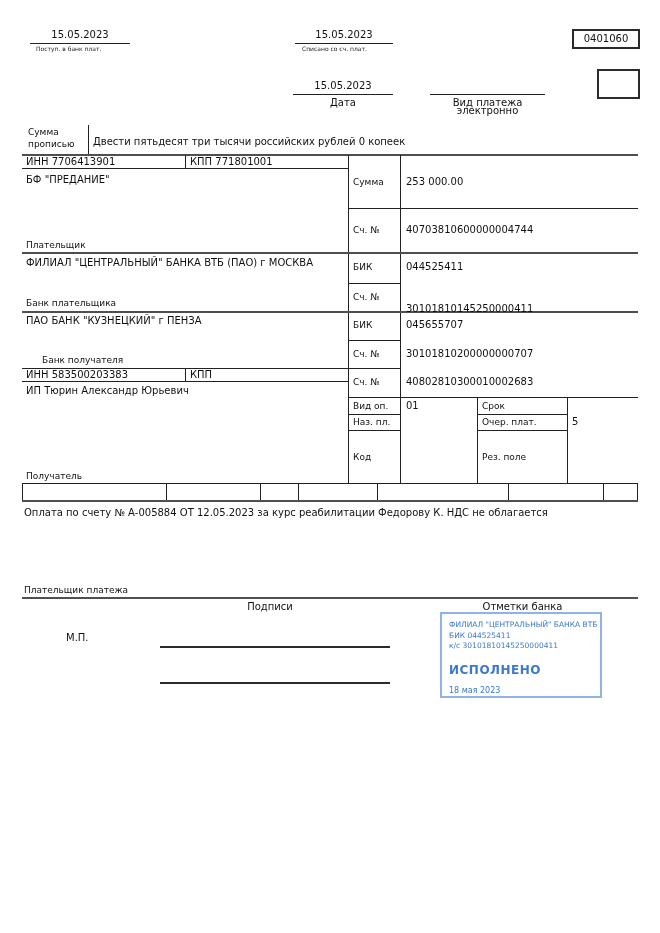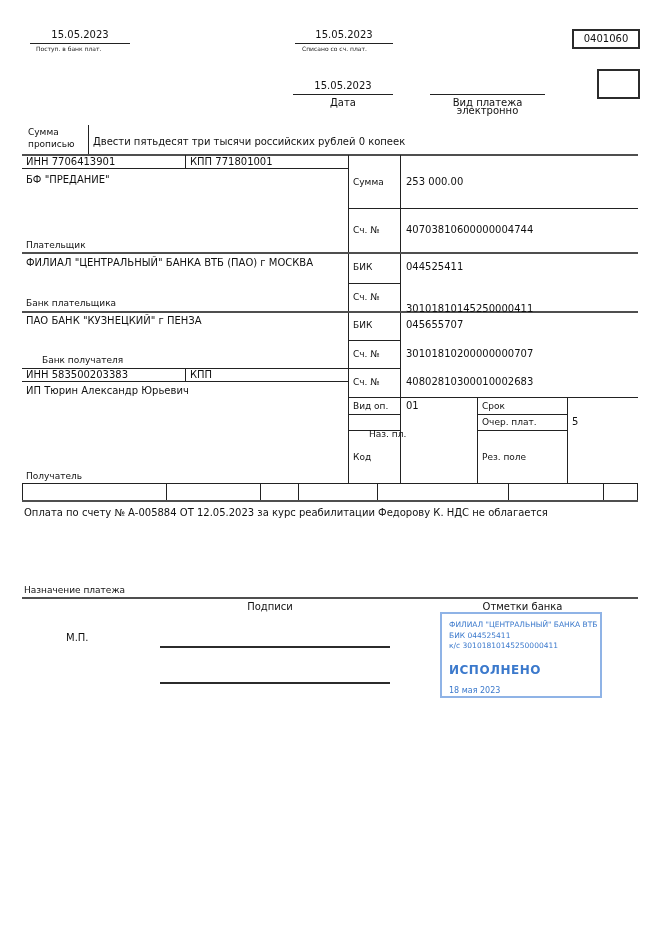--- a/index.html
+++ b/index.html
@@ -125,29 +125,29 @@
   <div class="abs t10" style="left:406px;top:348px;">30101810200000000707</div>
 
   <div class="abs t9" style="left:353px;top:377px;">Сч. №</div>
   <div class="abs t10" style="left:406px;top:376px;">40802810300010002683</div>
 
   <div class="abs t9" style="left:353px;top:401px;">Вид оп.</div>
   <div class="abs t10" style="left:406px;top:400px;">01</div>
   <div class="abs t9" style="left:482px;top:401px;">Срок</div>
   <div class="abs t10" style="left:572px;top:400px;"></div>
 
-  <div class="abs t9" style="left:369px;top:417px;margin-top:12px;">Наз. пл.</div>
+  <div class="abs t9" style="left:353px;top:417px;">Наз. пл.</div>
   <div class="abs t9" style="left:482px;top:417px;">Очер. плат.</div>
   <div class="abs t10" style="left:572px;top:416px;">5</div>
 
   <div class="abs t9" style="left:353px;top:452px;">Код</div>
   <div class="abs t9" style="left:482px;top:452px;">Рез. поле</div>
 
   <div class="abs t10" style="left:24px;top:507px;">Оплата по счету № А-005884 ОТ 12.05.2023 за курс реабилитации Федорову К. НДС не облагается</div>
-  <div class="abs t9" style="left:24px;top:585px;">Назначение платежа</div>
+  <div class="abs t9" style="left:24px;top:585px;">Плательщик платежа</div>
   <div class="hl thick" style="left:22px;top:597px;width:616px;"></div>
 
   <div class="abs t10 ctr" style="left:210px;top:601px;width:120px;">Подписи</div>
   <div class="abs t10 ctr" style="left:450px;top:601px;width:145px;">Отметки банка</div>
 
   <div class="abs t10" style="left:66px;top:632px;">М.П.</div>
   <div class="sig-line" style="left:160px;top:646px;width:230px;"></div>
   <div class="sig-line" style="left:160px;top:682px;width:230px;"></div>
 
   <div class="stamp">

